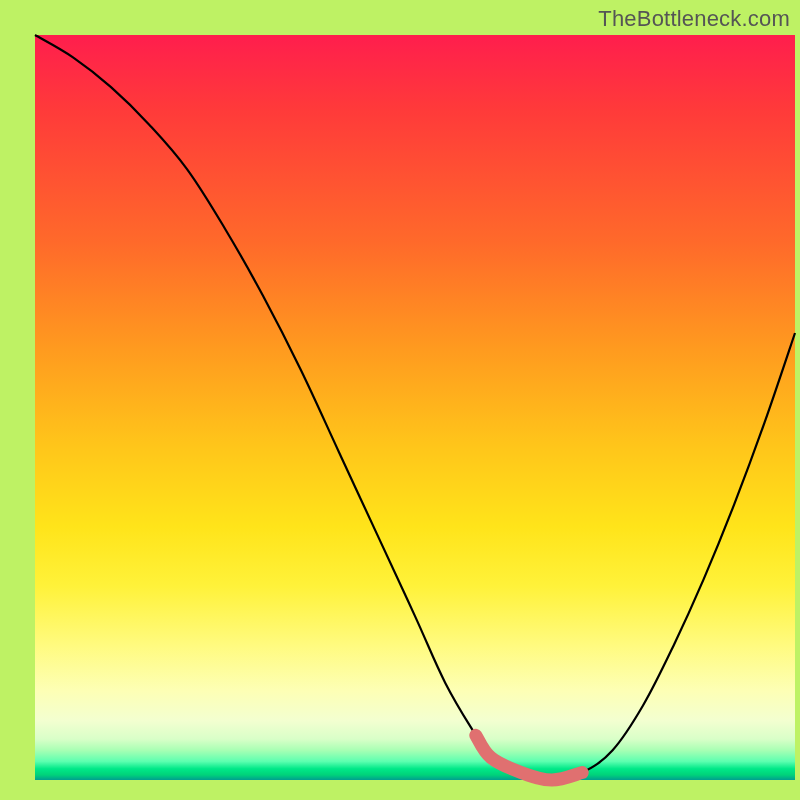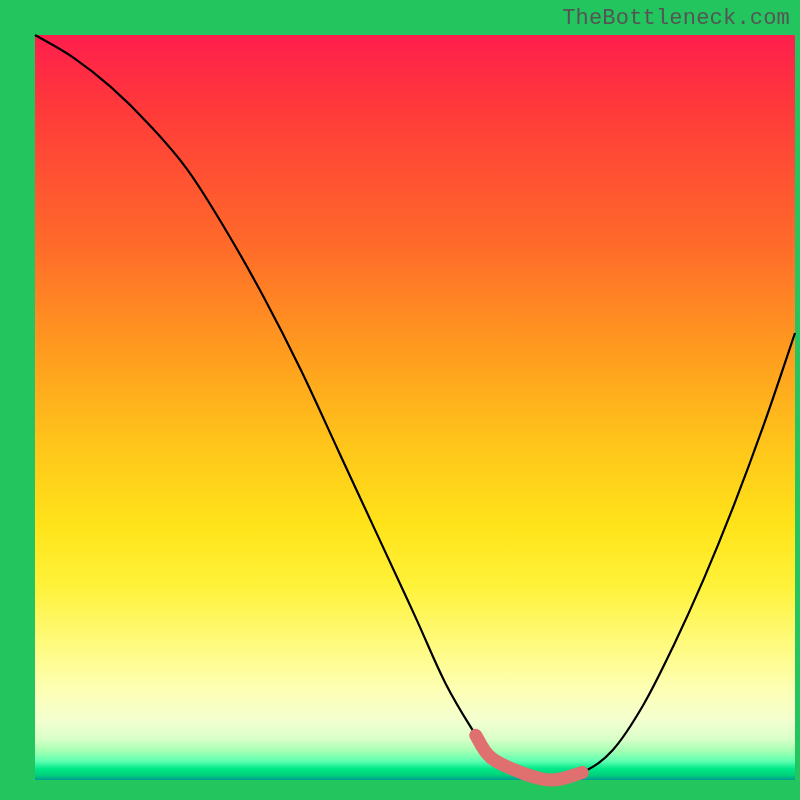--- a/index.html
+++ b/index.html
@@ -10,22 +10,21 @@
     background: #000;
     overflow: hidden;
     font-family: Arial, Helvetica, sans-serif;
   }
   .frame {
     position: absolute;
     left: 0;
     top: 0;
     width: 800px;
     height: 800px;
-    background: #22c55e;
-    font-family: Liberation Mono, monospace;
+    background: #bef264;
   }
   .plot-area {
     position: absolute;
     left: 35px;
     top: 35px;
     width: 760px;
     height: 745px;
     
     background: linear-gradient(
       to bottom,

